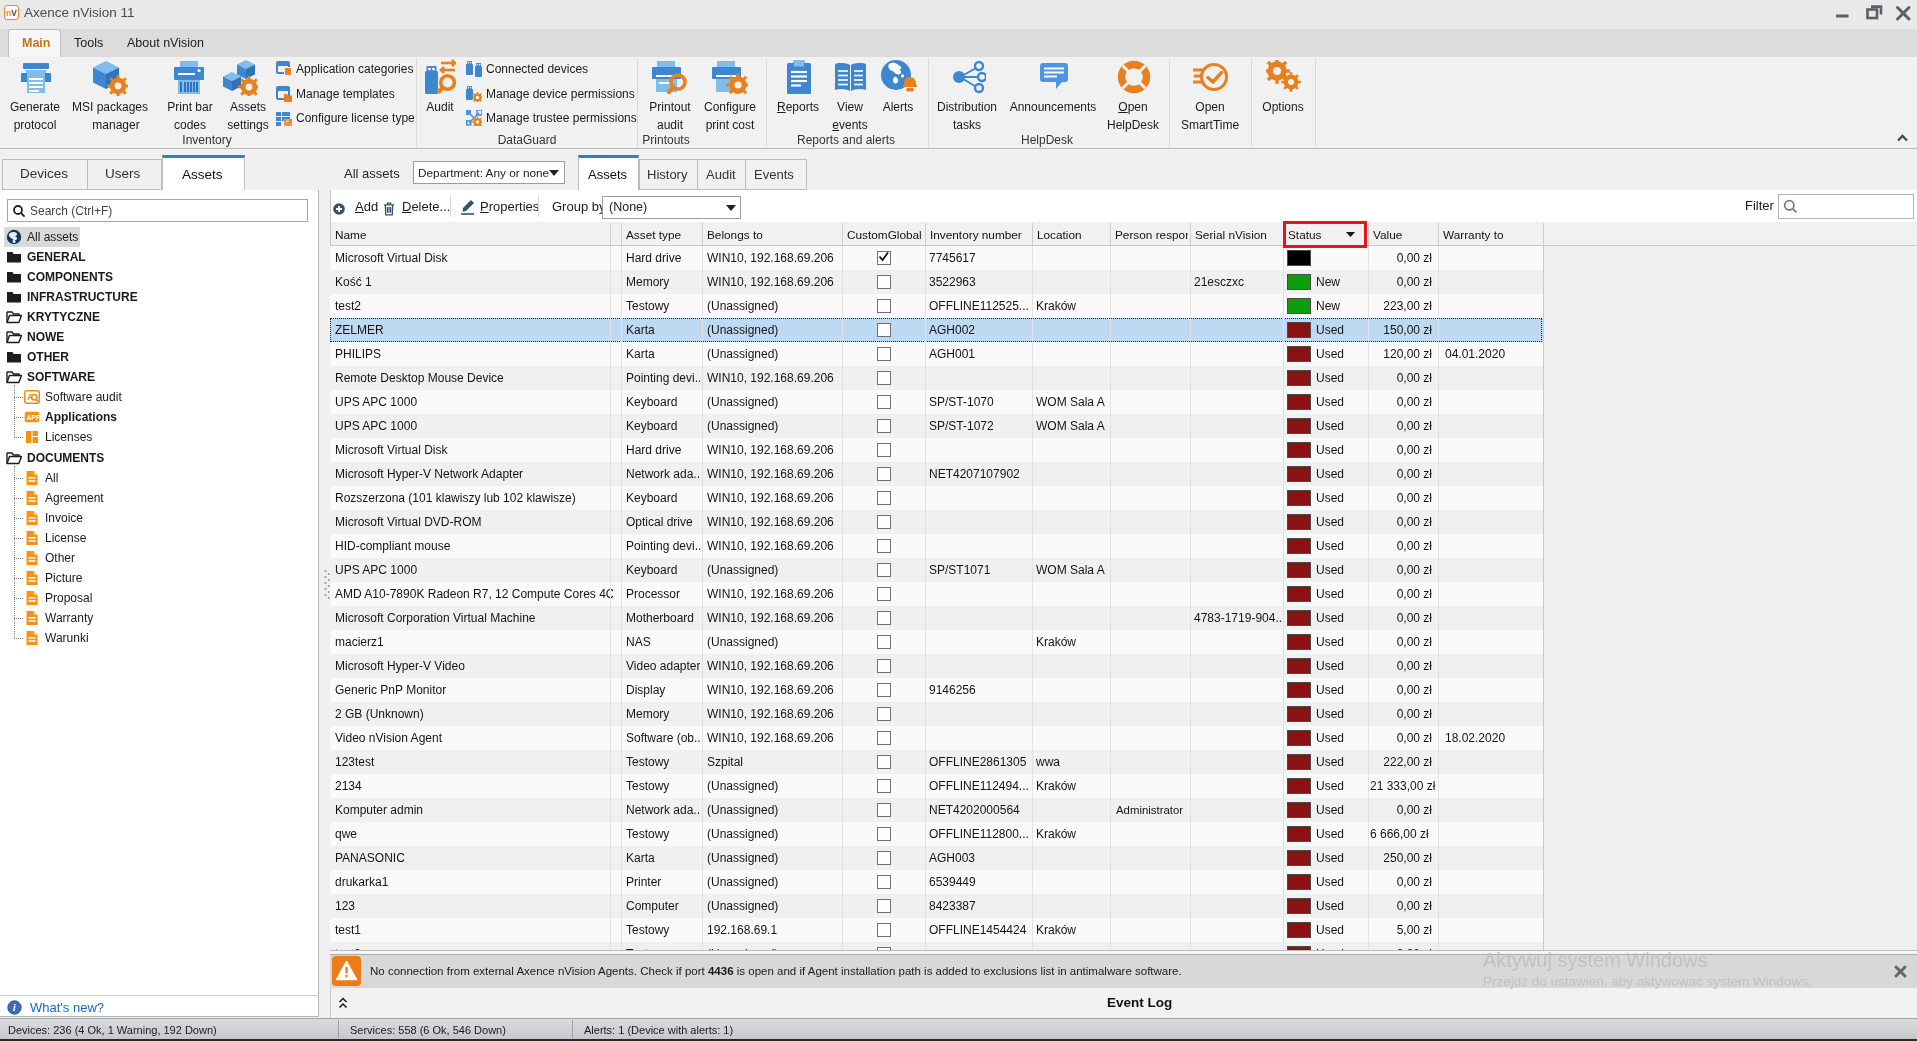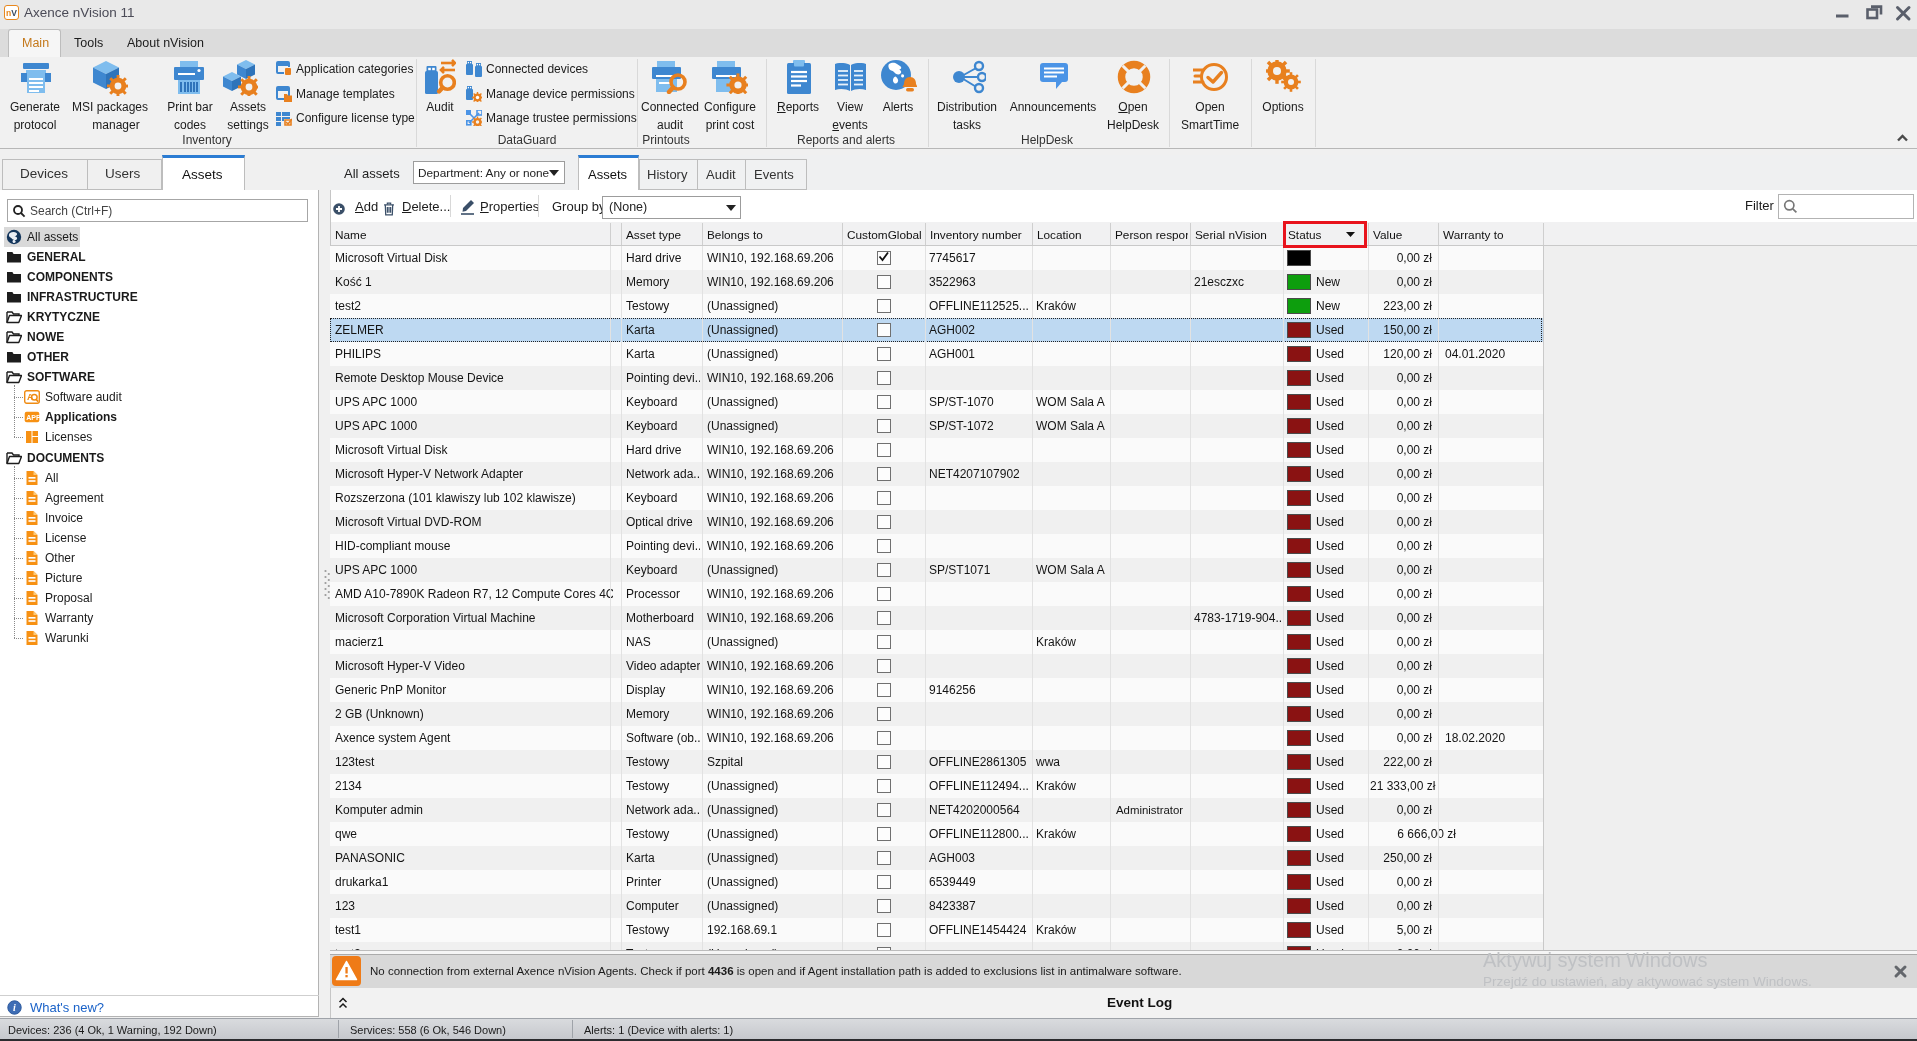--- a/index.html
+++ b/index.html
@@ -20,21 +20,21 @@
       <path d="M46 6.6 L56 6.6 L56 14.5"></path>
     </g>
 <g stroke="#5a5f6b" stroke-width="3" stroke-linecap="round">
       <path d="M72.5 7.5 L84 19"></path>
       <path d="M84 7.5 L72.5 19"></path>
     </g>
 </svg>
 
 <div class="abs" style="left:0;top:29px;width:1917px;height:28px;background:#dcdcdc;"></div>
 <div class="abs" style="left:8px;top:29px;width:53px;height:28px;background:#f6f6f6;border:1px solid #bdbdbd;border-bottom:none;border-radius:3px 3px 0 0;"></div>
-<div class="abs tt" style="left:22px;top:36px;font-size:12.5px;color:#c4781a;">Main</div>
+<div class="abs tt" style="left:22px;top:36px;font-size:12.5px;color:#c4781a;font-weight:bold;">Main</div>
 <div class="abs tt" style="left:74px;top:36px;font-size:12.5px;color:#1b1b1b;">Tools</div>
 <div class="abs tt" style="left:127px;top:36px;font-size:12.5px;color:#1b1b1b;">About nVision</div>
 
 <div class="abs" style="left:0;top:57px;width:1917px;height:92px;background:#f1f1f1;border-bottom:1px solid #b7b7b7;"></div>
 <div class="abs" style="left:416px;top:59px;width:1px;height:88px;background:#d9d9d9;"></div>
 <div class="abs" style="left:637px;top:59px;width:1px;height:88px;background:#d9d9d9;"></div>
 <div class="abs" style="left:766px;top:59px;width:1px;height:88px;background:#d9d9d9;"></div>
 <div class="abs" style="left:928px;top:59px;width:1px;height:88px;background:#d9d9d9;"></div>
 <div class="abs" style="left:1169px;top:59px;width:1px;height:88px;background:#d9d9d9;"></div>
 <div class="abs" style="left:1251px;top:59px;width:1px;height:88px;background:#d9d9d9;"></div>
@@ -316,21 +316,21 @@
 <div class="abs tt" style="left:486px;top:111px;font-size:12px;color:#1b1b1b;">Manage trustee permissions</div>
 <div class="abs tt" style="left:-45px;top:100px;width:160px;text-align:center;font-size:12px;color:#1b1b1b;">Generate</div>
 <div class="abs tt" style="left:-45px;top:118px;width:160px;text-align:center;font-size:12px;color:#1b1b1b;">protocol</div>
 <div class="abs tt" style="left:30px;top:100px;width:160px;text-align:center;font-size:12px;color:#1b1b1b;">MSI packages</div>
 <div class="abs tt" style="left:30px;top:118px;width:172px;text-align:center;font-size:12px;color:#1b1b1b;">manager</div>
 <div class="abs tt" style="left:110px;top:100px;width:160px;text-align:center;font-size:12px;color:#1b1b1b;">Print bar</div>
 <div class="abs tt" style="left:110px;top:118px;width:160px;text-align:center;font-size:12px;color:#1b1b1b;">codes</div>
 <div class="abs tt" style="left:168px;top:100px;width:160px;text-align:center;font-size:12px;color:#1b1b1b;">Assets</div>
 <div class="abs tt" style="left:168px;top:118px;width:160px;text-align:center;font-size:12px;color:#1b1b1b;">settings</div>
 <div class="abs tt" style="left:360px;top:100px;width:160px;text-align:center;font-size:12px;color:#1b1b1b;">Audit</div>
-<div class="abs tt" style="left:590px;top:100px;width:160px;text-align:center;font-size:12px;color:#1b1b1b;">Connected</div>
+<div class="abs tt" style="left:590px;top:100px;width:160px;text-align:center;font-size:12px;color:#1b1b1b;">Printout</div>
 <div class="abs tt" style="left:590px;top:118px;width:160px;text-align:center;font-size:12px;color:#1b1b1b;">audit</div>
 <div class="abs tt" style="left:650px;top:100px;width:160px;text-align:center;font-size:12px;color:#1b1b1b;">Configure</div>
 <div class="abs tt" style="left:650px;top:118px;width:160px;text-align:center;font-size:12px;color:#1b1b1b;">print cost</div>
 <div class="abs tt" style="left:718px;top:100px;width:160px;text-align:center;font-size:12px;color:#1b1b1b;"><u>R</u>eports</div>
 <div class="abs tt" style="left:770px;top:100px;width:160px;text-align:center;font-size:12px;color:#1b1b1b;">View</div>
 <div class="abs tt" style="left:770px;top:118px;width:160px;text-align:center;font-size:12px;color:#1b1b1b;"><u>e</u>vents</div>
 <div class="abs tt" style="left:818px;top:100px;width:160px;text-align:center;font-size:12px;color:#1b1b1b;">Alerts</div>
 <div class="abs tt" style="left:887px;top:100px;width:160px;text-align:center;font-size:12px;color:#1b1b1b;">Distribution</div>
 <div class="abs tt" style="left:887px;top:118px;width:160px;text-align:center;font-size:12px;color:#1b1b1b;">tasks</div>
 <div class="abs tt" style="left:973px;top:100px;width:160px;text-align:center;font-size:12px;color:#1b1b1b;">Announcements</div>
@@ -844,21 +844,21 @@
 <div class="abs tt" style="left:707px;top:707px;width:133px;overflow:hidden;font-size:12px;color:#141414;">WIN10, 192.168.69.206</div>
 <div class="abs" style="left:877px;top:707px;width:14px;height:14px;background:#fdfdfd;border:1px solid #707070;"></div>
 <div class="abs tt" style="left:929px;top:707px;width:101px;overflow:hidden;font-size:12px;color:#141414;"></div>
 <div class="abs tt" style="left:1036px;top:707px;width:72px;overflow:hidden;font-size:12px;color:#141414;"></div>
 <div class="abs tt" style="left:1116px;top:707px;width:72px;overflow:hidden;font-size:12px;color:#141414;"></div>
 <div class="abs tt" style="left:1194px;top:707px;width:87px;overflow:hidden;font-size:12px;color:#141414;"></div>
 <div class="abs" style="left:1287px;top:706px;width:24px;height:16px;background:#8a1212;border:1px solid #4a4a4a;"></div>
 <div class="abs tt" style="left:1316px;top:707px;font-size:12px;color:#141414;">Used</div>
 <div class="abs tt" style="left:1370px;top:707px;width:62px;text-align:right;font-size:12px;color:#141414;">0,00 zł</div>
 <div class="abs" style="left:330px;top:726px;width:1213px;height:24px;background:#fafafa;"></div>
-<div class="abs tt" style="left:335px;top:731px;width:278px;overflow:hidden;font-size:12px;color:#141414;">Axence system Agent</div>
+<div class="abs tt" style="left:335px;top:731px;width:278px;overflow:hidden;font-size:12px;color:#141414;">Video nVision Agent</div>
 <div class="abs tt" style="left:626px;top:731px;width:74px;overflow:hidden;font-size:12px;color:#141414;">Software (ob...</div>
 <div class="abs tt" style="left:707px;top:731px;width:133px;overflow:hidden;font-size:12px;color:#141414;">WIN10, 192.168.69.206</div>
 <div class="abs" style="left:877px;top:731px;width:14px;height:14px;background:#fdfdfd;border:1px solid #707070;"></div>
 <div class="abs tt" style="left:929px;top:731px;width:101px;overflow:hidden;font-size:12px;color:#141414;"></div>
 <div class="abs tt" style="left:1036px;top:731px;width:72px;overflow:hidden;font-size:12px;color:#141414;"></div>
 <div class="abs tt" style="left:1116px;top:731px;width:72px;overflow:hidden;font-size:12px;color:#141414;"></div>
 <div class="abs tt" style="left:1194px;top:731px;width:87px;overflow:hidden;font-size:12px;color:#141414;"></div>
 <div class="abs" style="left:1287px;top:730px;width:24px;height:16px;background:#8a1212;border:1px solid #4a4a4a;"></div>
 <div class="abs tt" style="left:1316px;top:731px;font-size:12px;color:#141414;">Used</div>
 <div class="abs tt" style="left:1370px;top:731px;width:62px;text-align:right;font-size:12px;color:#141414;">0,00 zł</div>
@@ -903,21 +903,21 @@
 <div class="abs tt" style="left:335px;top:827px;width:278px;overflow:hidden;font-size:12px;color:#141414;">qwe</div>
 <div class="abs tt" style="left:626px;top:827px;width:74px;overflow:hidden;font-size:12px;color:#141414;">Testowy</div>
 <div class="abs tt" style="left:707px;top:827px;width:133px;overflow:hidden;font-size:12px;color:#141414;">(Unassigned)</div>
 <div class="abs" style="left:877px;top:827px;width:14px;height:14px;background:#fdfdfd;border:1px solid #707070;"></div>
 <div class="abs tt" style="left:929px;top:827px;width:101px;overflow:hidden;font-size:12px;color:#141414;">OFFLINE112800...</div>
 <div class="abs tt" style="left:1036px;top:827px;width:72px;overflow:hidden;font-size:12px;color:#141414;">Kraków</div>
 <div class="abs tt" style="left:1116px;top:827px;width:72px;overflow:hidden;font-size:12px;color:#141414;"></div>
 <div class="abs tt" style="left:1194px;top:827px;width:87px;overflow:hidden;font-size:12px;color:#141414;"></div>
 <div class="abs" style="left:1287px;top:826px;width:24px;height:16px;background:#8a1212;border:1px solid #4a4a4a;"></div>
 <div class="abs tt" style="left:1316px;top:827px;font-size:12px;color:#141414;">Used</div>
-<div class="abs tt" style="left:1370px;top:827px;width:86px;text-align:right;font-size:12px;color:#141414;">6 666,00 zł</div>
+<div class="abs tt" style="left:1370px;top:827px;width:42px;text-align:right;font-size:12px;color:#141414;">6 666,00 zł</div>
 <div class="abs" style="left:330px;top:846px;width:1213px;height:24px;background:#f0f0f0;"></div>
 <div class="abs tt" style="left:335px;top:851px;width:278px;overflow:hidden;font-size:12px;color:#141414;">PANASONIC</div>
 <div class="abs tt" style="left:626px;top:851px;width:74px;overflow:hidden;font-size:12px;color:#141414;">Karta</div>
 <div class="abs tt" style="left:707px;top:851px;width:133px;overflow:hidden;font-size:12px;color:#141414;">(Unassigned)</div>
 <div class="abs" style="left:877px;top:851px;width:14px;height:14px;background:#fdfdfd;border:1px solid #707070;"></div>
 <div class="abs tt" style="left:929px;top:851px;width:101px;overflow:hidden;font-size:12px;color:#141414;">AGH003</div>
 <div class="abs tt" style="left:1036px;top:851px;width:72px;overflow:hidden;font-size:12px;color:#141414;"></div>
 <div class="abs tt" style="left:1116px;top:851px;width:72px;overflow:hidden;font-size:12px;color:#141414;"></div>
 <div class="abs tt" style="left:1194px;top:851px;width:87px;overflow:hidden;font-size:12px;color:#141414;"></div>
 <div class="abs" style="left:1287px;top:850px;width:24px;height:16px;background:#8a1212;border:1px solid #4a4a4a;"></div>

